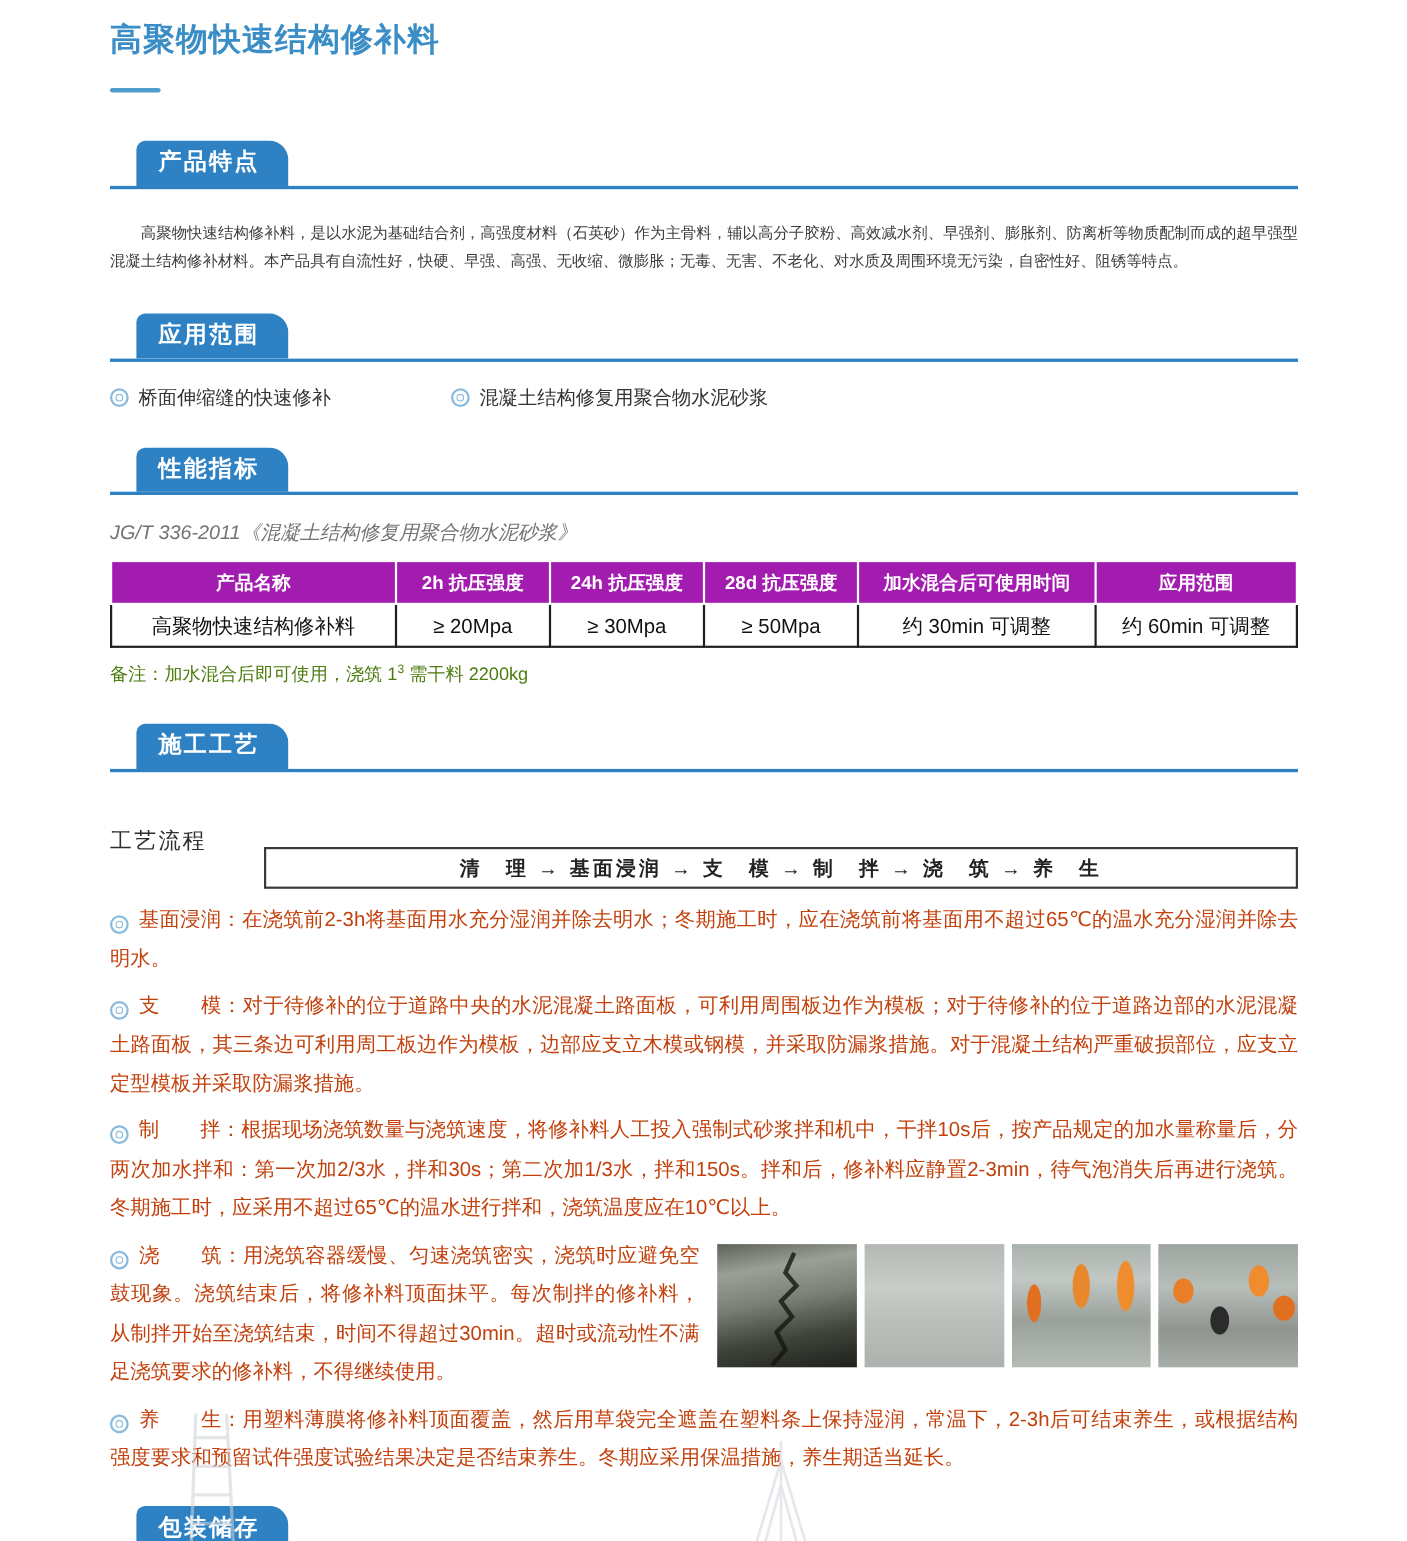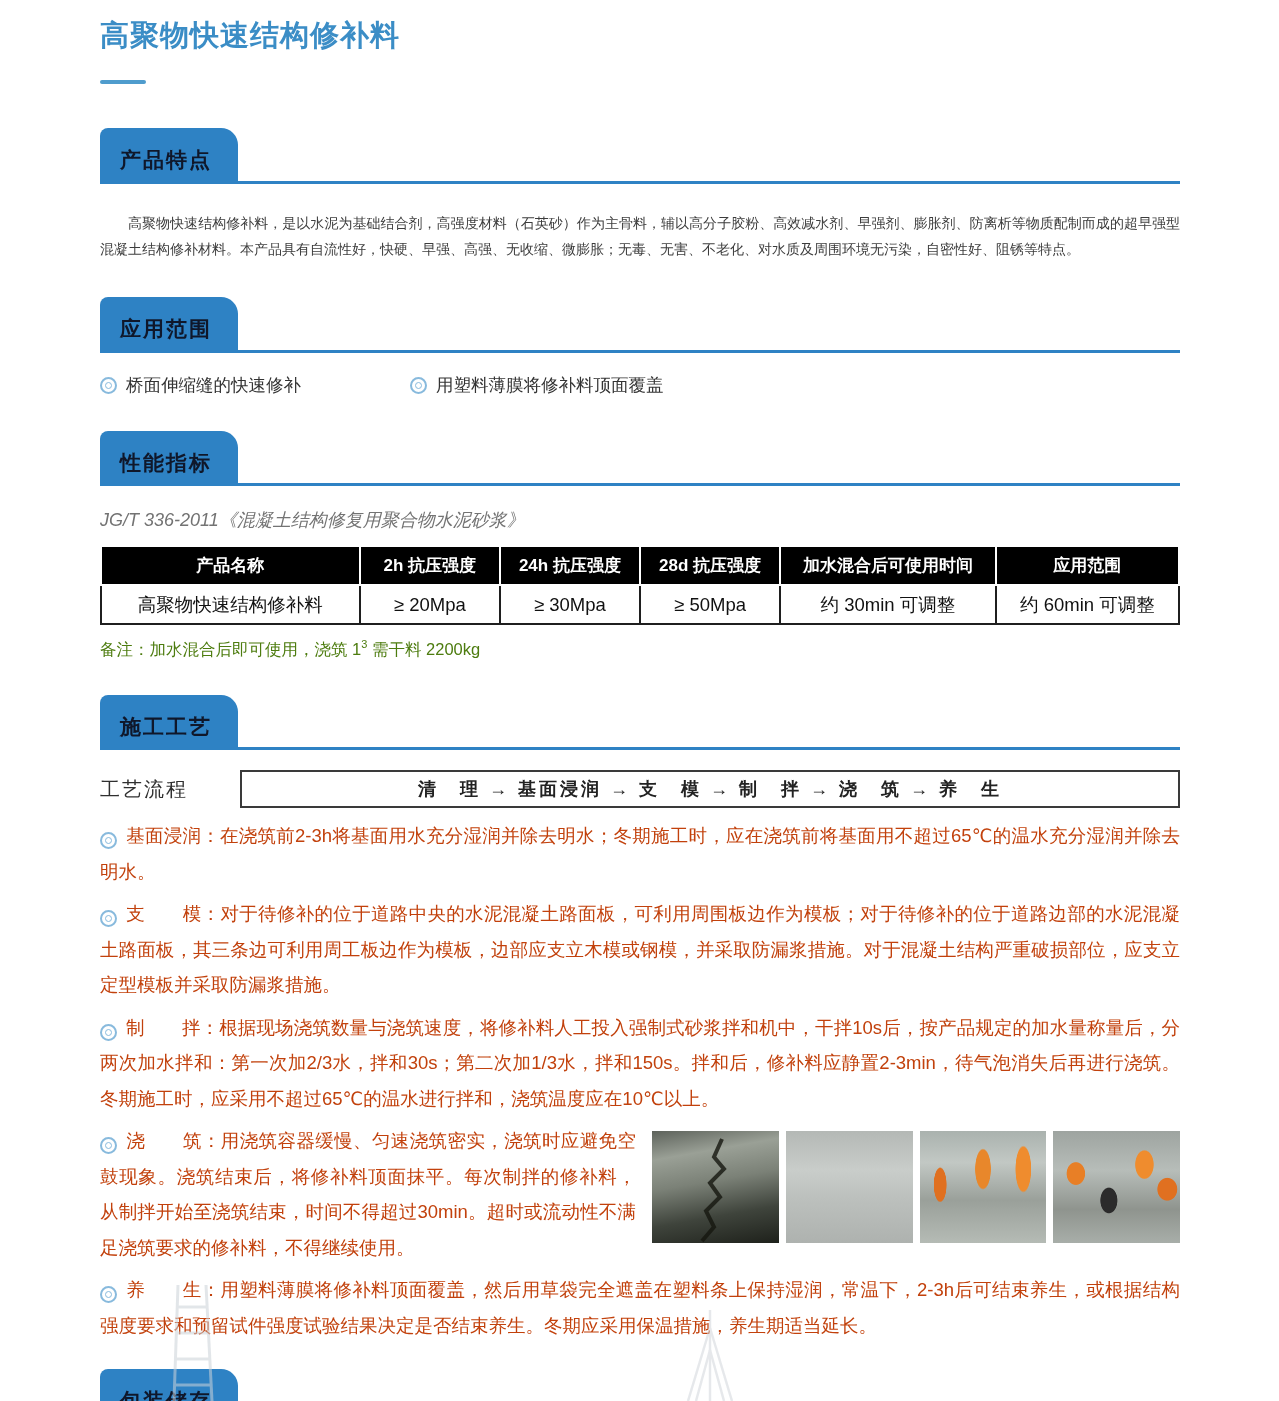--- a/index.html
+++ b/index.html
@@ -15,23 +15,23 @@
   
   .doc-title{
     margin:16px 0 0;font-size:29px;font-weight:700;
     color:#3b8dc6;letter-spacing:1px;
   }
   .title-underline{width:46px;height:4px;background:#4f9ccd;margin-top:24px;border-radius:2px;}
 
   
   .sec-head{border-bottom:3px solid #2e82c4;clear:both;line-height:0;}
   .sec-tab{
-    display:inline-block;background:#2e82c4;color:#0f172a;
+    display:inline-block;background:#2e82c4;color:#ffffff;
     font-size:21px;font-weight:700;letter-spacing:2px;line-height:1.5;
-    padding:16px 26px 5px 20px;border-radius:8px 17px 0 0;
+    padding:4px 26px 5px 20px;border-radius:8px 17px 0 0;margin-left:24px;
   }
   .mt-lg{margin-top:44px;}
   .mt-md{margin-top:34px;}
   .mt-sm{margin-top:26px;}
 
   
   .body-par{
     margin:26px 0 0;font-size:14px;line-height:1.92;color:#3c3c3c;
     text-indent:2em;text-align:justify;
   }
@@ -47,36 +47,36 @@
   .bullet-line{display:flex;align-items:flex-start;font-size:17.5px;color:#333;}
   .bullet-line .bullet{margin-top:4px;}
 
   .app-row{display:flex;margin-top:20px;text-align:center;}
   .app-row .bullet-line:first-child{width:310px;}
 
   
   .std-caption{text-align:left;font-size:18px;color:#737373;margin:22px 0 13px;font-style:italic;}
   table.perf{width:100%;border-collapse:collapse;table-layout:fixed;}
   table.perf th{
-    background:#000000;color:#fff;font-size:17px;font-weight:600;
+    background:#a21caf;color:#fff;font-size:17px;font-weight:600;
     padding:7px 4px;border:2px solid #ffffff;
   }
   table.perf td{
     border:2px solid #1f1f1f;font-size:18.5px;color:#111;
     text-align:center;padding:6px 4px;
   }
   .perf-note{margin-top:13px;font-size:16.5px;color:#4d7c0f;}
   .perf-note sup{font-size:11px;}
 
   
   .flow-row{display:flex;align-items:center;gap:18px;margin:20px 0 10px;}
   .flow-label{font-size:20px;color:#2f2f2f;letter-spacing:2px;flex:0 0 122px;}
   .flow-box{
     flex:1;border:2px solid #3a3a3a;padding:5px 8px;text-align:center;
-    font-size:18px;font-weight:600;color:#222;letter-spacing:3px;
+    font-size:18px;font-weight:600;color:#222;letter-spacing:3px;margin-top:48px;
   }
   .step{font-size:18.5px;line-height:1.92;color:#c2410c;margin:7px 0;text-align:justify;}
 
   .photos{float:right;width:528px;margin:8px 0 20px 16px;display:flex;gap:7px;}
   .photo{flex:1;height:112px;}
   .photo-1{background:linear-gradient(170deg,#5d625b 0%,#9aa096 22%,#7b8177 45%,#3f443c 72%,#1e211b 100%);position:relative;}
   .photo-1 svg{position:absolute;left:0;top:0;}
   .photo-2{background:linear-gradient(180deg,#b4b8b5 0%,#c9cdca 35%,#bcc0bd 60%,#aeb2af 100%);}
   .photo-3{background:
     radial-gradient(ellipse 9px 24px at 16% 48%,#e07020 0 68%,transparent 74%),
@@ -109,21 +109,21 @@
   <div class="sec-head mt-md">
     <span class="sec-tab">应用范围</span>
   </div>
   <div class="app-row">
     <span class="bullet-line">
       <span class="bullet"></span>
       <span>桥面伸缩缝的快速修补</span>
     </span>
     <span class="bullet-line">
       <span class="bullet"></span>
-      <span>用塑料薄膜将修补料顶面覆盖</span>
+      <span>混凝土结构修复用聚合物水泥砂浆</span>
     </span>
   </div>
 
   <div class="sec-head mt-md">
     <span class="sec-tab">性能指标</span>
   </div>
   <div class="std-caption">JG/T 336-2011《混凝土结构修复用聚合物水泥砂浆》</div>
   <table class="perf">
     <colgroup>
       <col style="width:24%">

